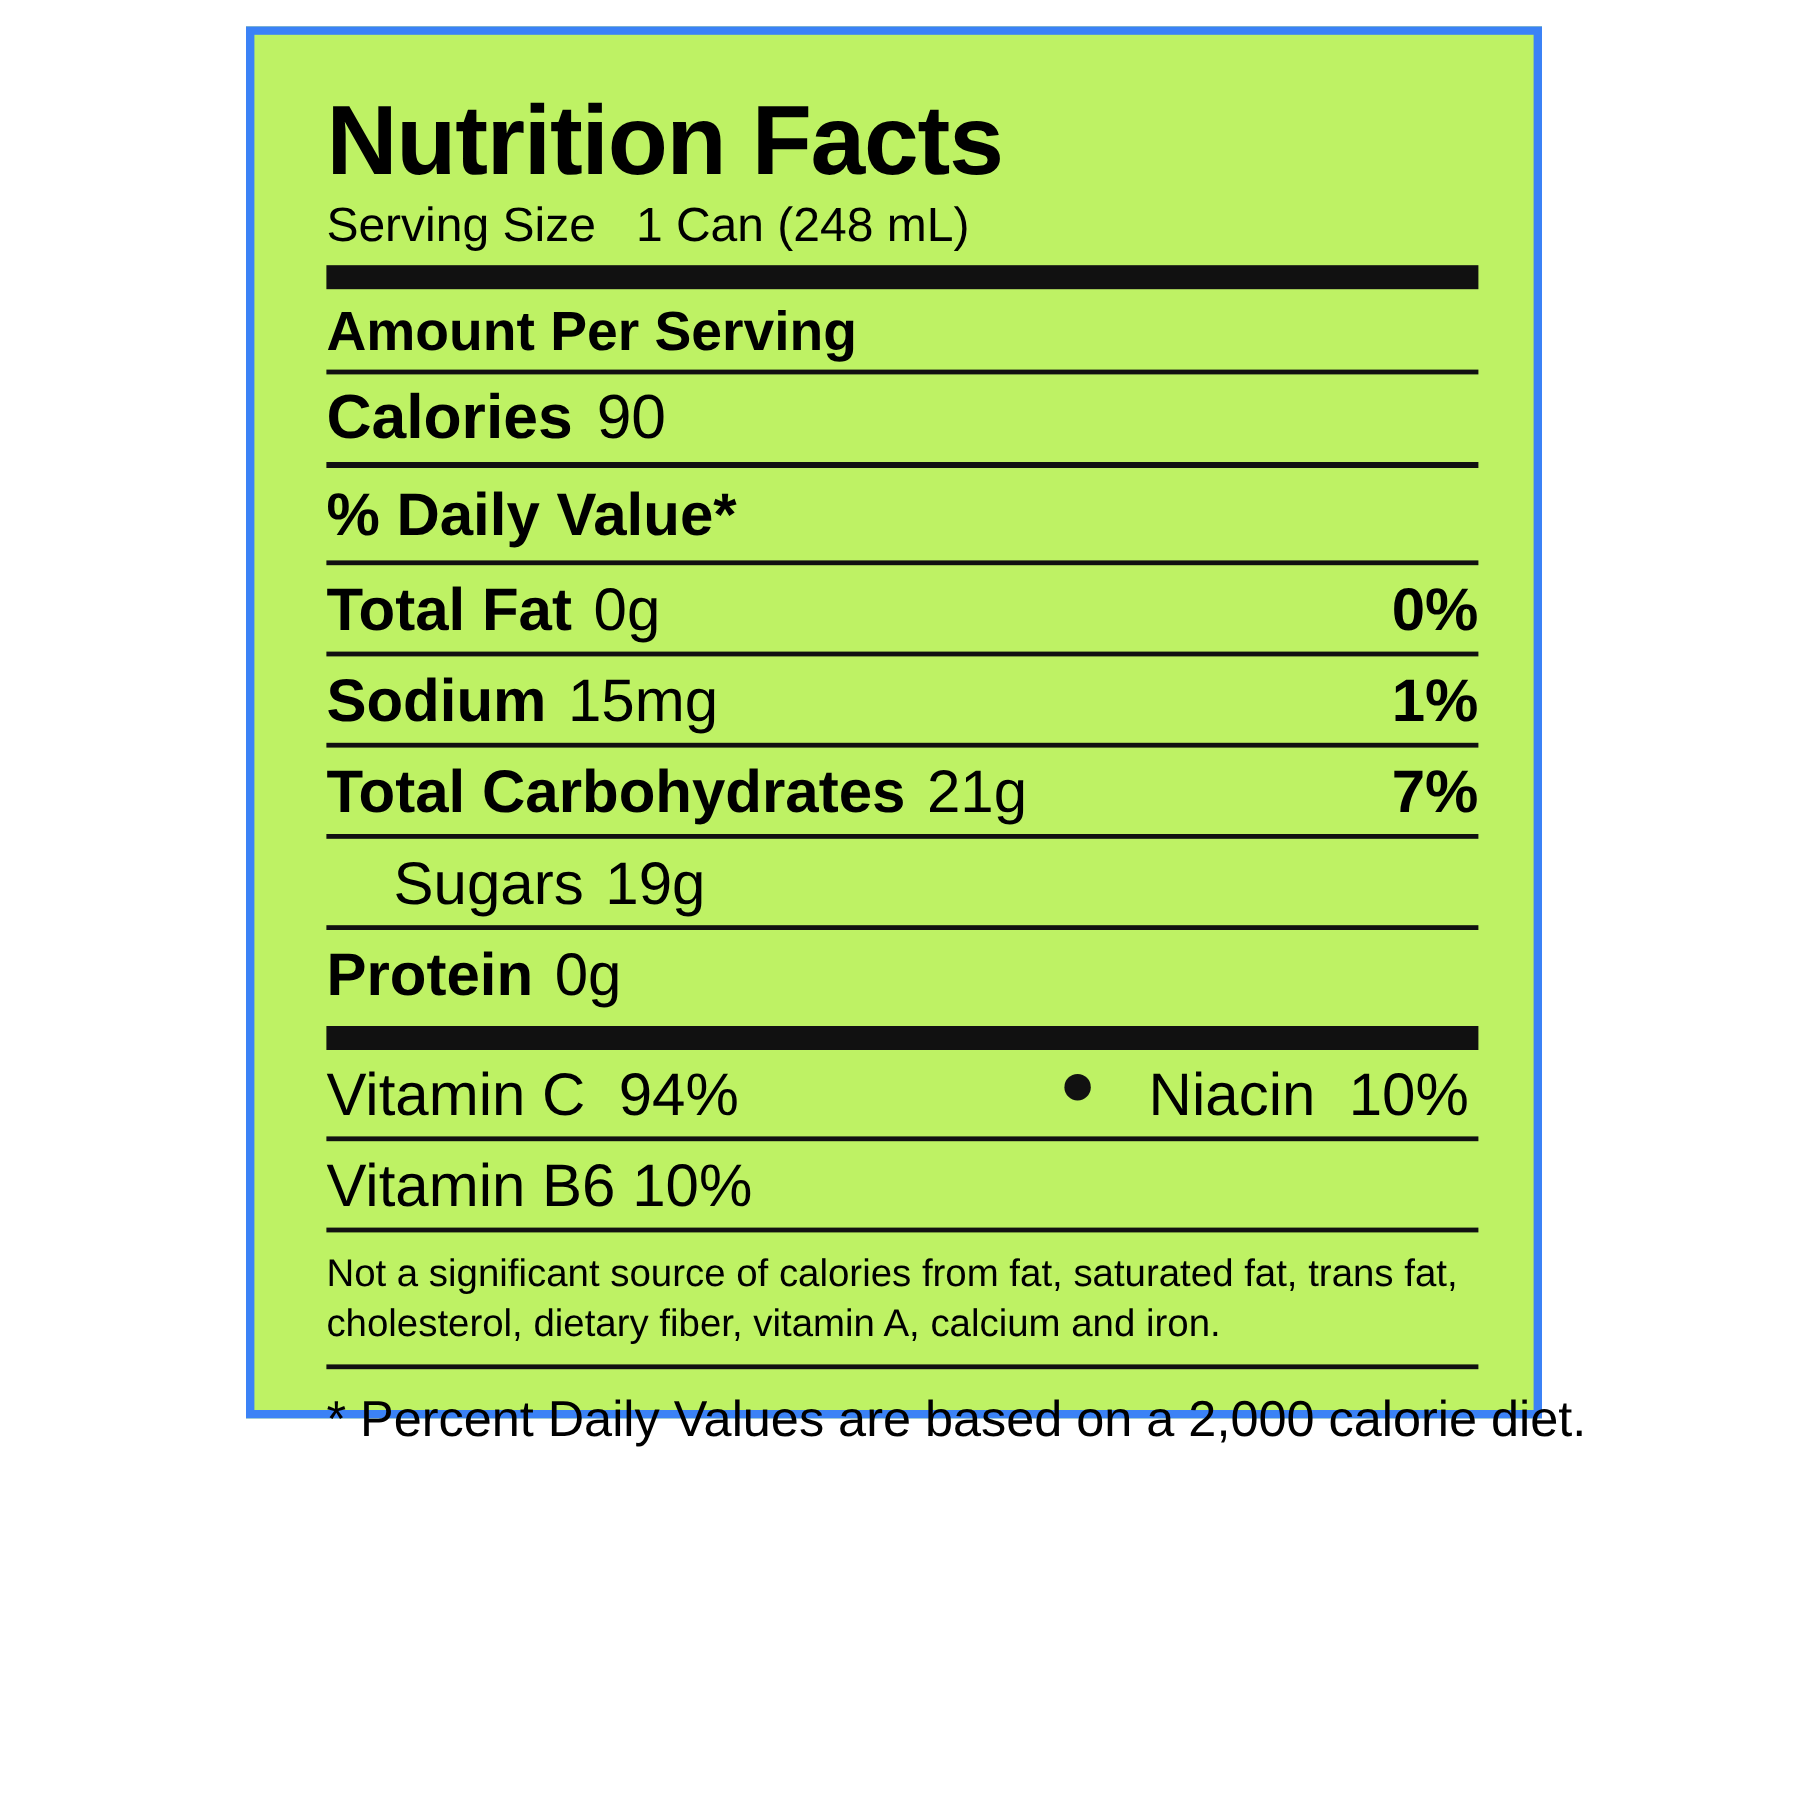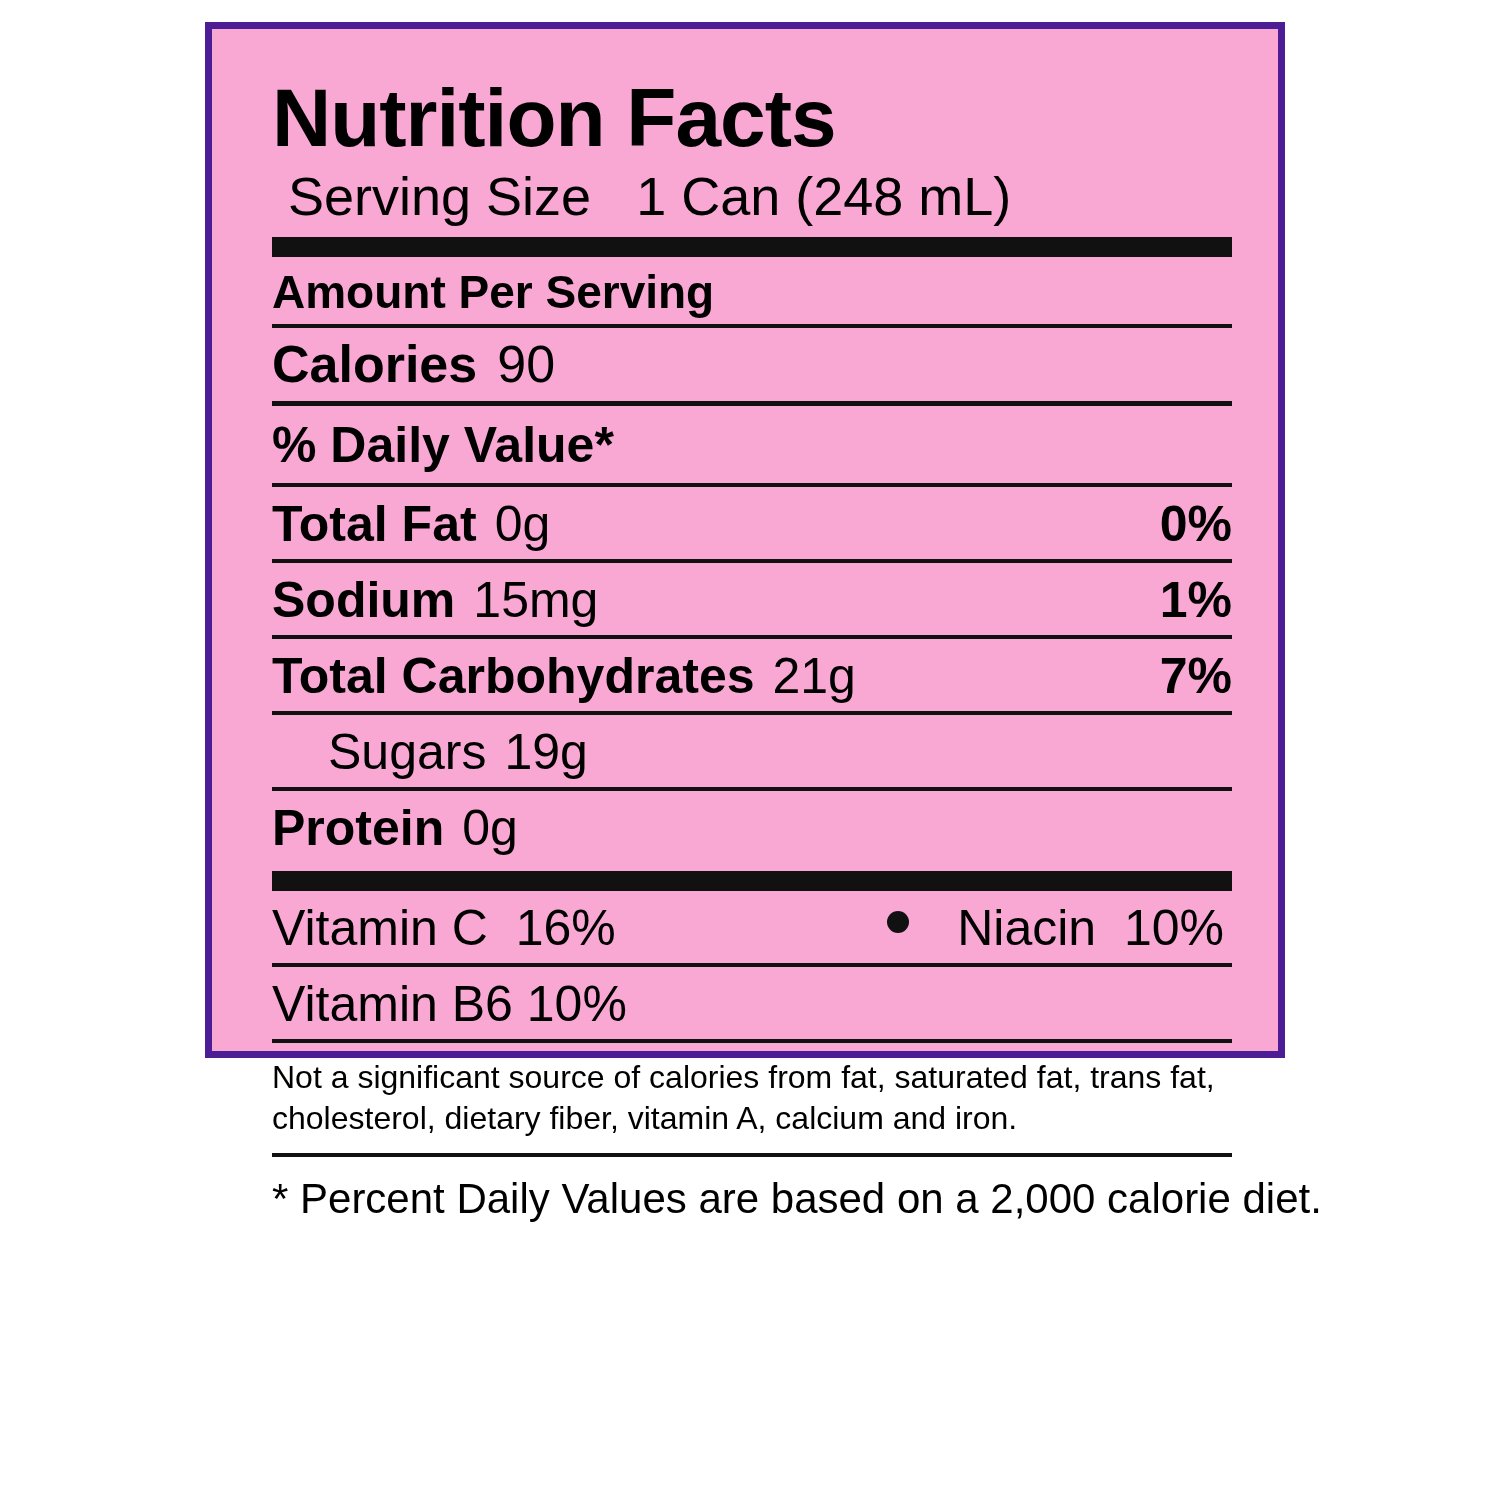--- a/index.html
+++ b/index.html
@@ -22,46 +22,46 @@
     box-sizing: border-box;
     background: #ffffff;
   }
 
   
   .label-box {
     position: absolute;
     left: 205px;
     top: 22px;
     width: 1080px;
-    height: 1036px;
+    height: 1160px;
     box-sizing: border-box;
-    border: 7px solid #4c1d95;
-    background: #f9a8d4;
+    border: 7px solid #3b82f6;
+    background: #bef264;
   }
 
   .inner {
     position: absolute;
     left: 60px;
     top: 48px;
     width: 960px;
   }
 
   .title {
     font-size: 82px;
     font-weight: bold;
     letter-spacing: -1px;
     line-height: 1.0;
     margin: 0 0 6px 0;
     white-space: nowrap;
   }
 
   .serving {
-    font-size: 54px;
+    font-size: 40px;
     line-height: 1.15;
-    margin: 6px 0 10px 16px;
+    margin: 6px 0 10px 0;
     white-space: nowrap;
   }
 
   .rule-thick {
     height: 20px;
     background: #111111;
     margin: 8px 0 0 0;
   }
   .rule-thin {
     height: 5px;
@@ -228,21 +228,21 @@
           <span class="bold">Protein</span>
           <span class="val">0g</span>
         </span>
         <span class="dv"></span>
       </div>
 
       <div class="rule-thick"></div>
 
       <div class="vitamins">
         <span class="vitem">
-          <span>Vitamin C</span>&nbsp;&nbsp;<span>16%</span>
+          <span>Vitamin C</span>&nbsp;&nbsp;<span>94%</span>
         </span>
         <span class="dot"></span>
         <span class="vitem2">
           <span>Niacin</span>&nbsp;&nbsp;<span>10%</span>
         </span>
       </div>
 
       <div class="rule-hair"></div>
 
       <div class="vitamins-single">

